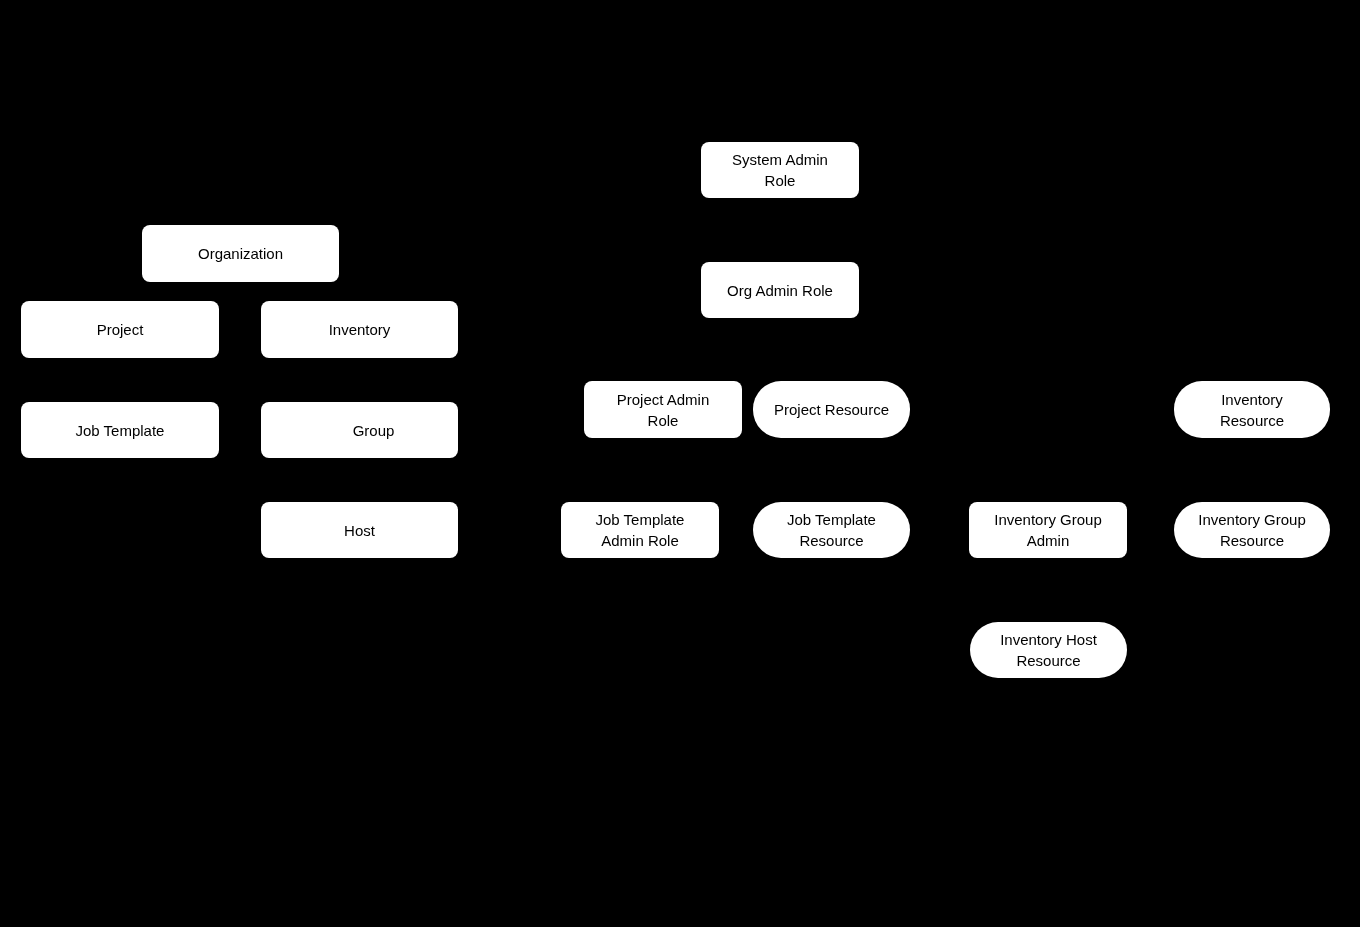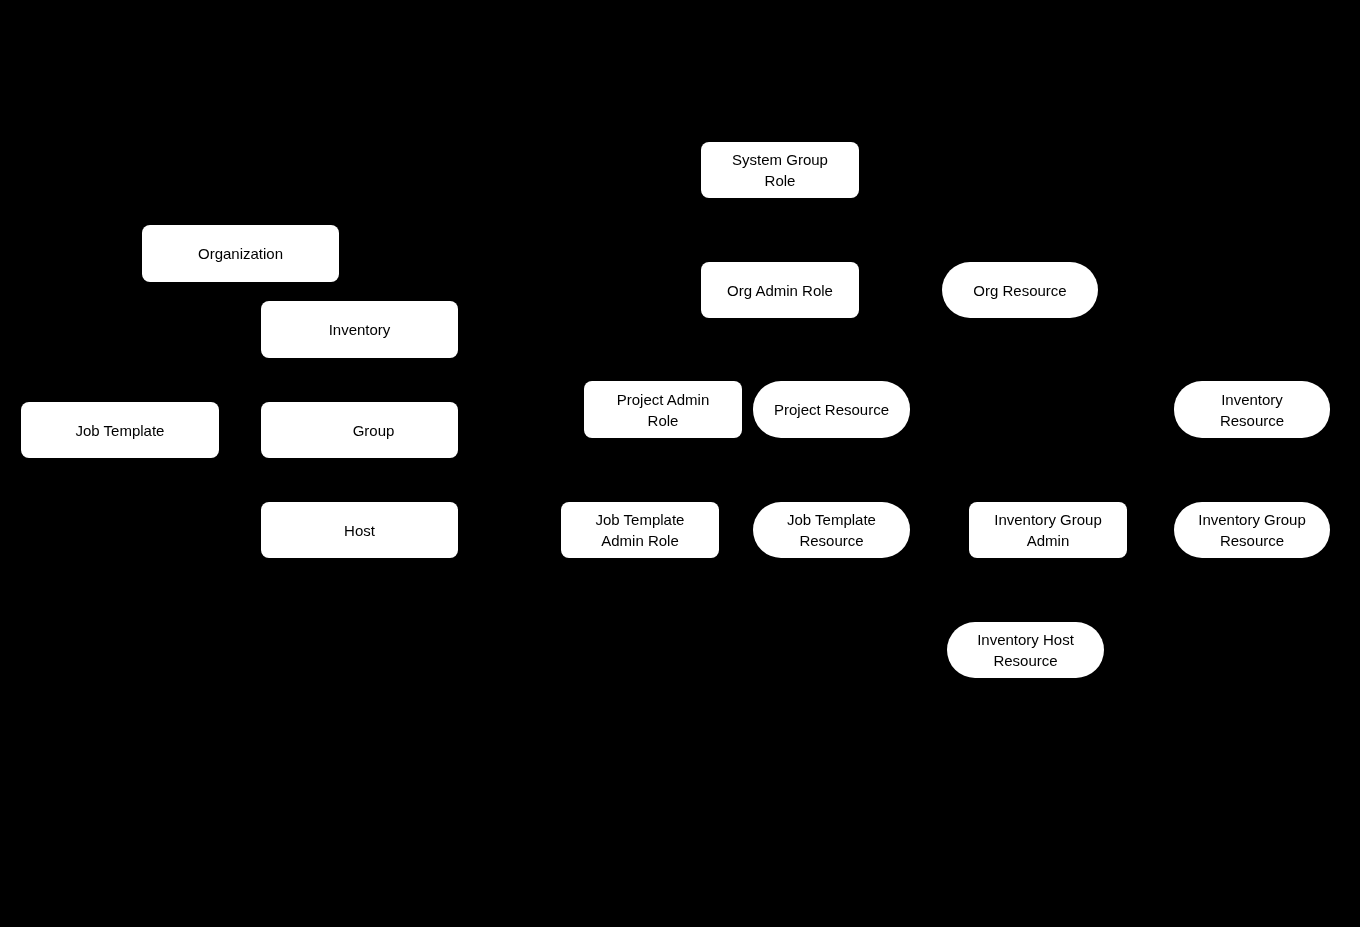--- a/index.html
+++ b/index.html
@@ -45,37 +45,37 @@
   .n-org-admin-role          { left: 701px;  top: 262px; width: 158px; height: 56px; }
   .n-org-resource            { left: 942px;  top: 262px; width: 156px; height: 56px; }
   .n-project-admin-role      { left: 561px;  top: 381px; width: 158px; height: 57px; margin-left: 23px; }
   .n-project-resource        { left: 753px;  top: 381px; width: 157px; height: 57px; }
   .n-inventory-admin         { left: 969px;  top: 381px; width: 158px; height: 57px; }
   .n-inventory-resource      { left: 1174px; top: 381px; width: 156px; height: 57px; }
   .n-job-template-admin-role { left: 561px;  top: 502px; width: 158px; height: 56px; }
   .n-job-template-resource   { left: 753px;  top: 502px; width: 157px; height: 56px; }
   .n-inventory-group-admin   { left: 969px;  top: 502px; width: 158px; height: 56px; }
   .n-inventory-group-resource{ left: 1174px; top: 502px; width: 156px; height: 56px; }
-  .n-inventory-host-resource { left: 947px;  top: 622px; width: 157px; height: 56px; }
+  .n-inventory-host-resource { left: 970px;  top: 622px; width: 157px; height: 56px; }
 </style>
 </head>
 <body>
 
 <div class="canvas">
 
   <div class="node rect n-organization">Organization</div>
+  <div class="node rect n-project">Project</div>
   <div class="node rect n-inventory">Inventory</div>
   <div class="node rect n-job-template">Job Template</div>
   <div class="node rect n-group">Group</div>
   <div class="node rect n-host">Host</div>
 
-  <div class="node rect n-system-admin-role">System Group
+  <div class="node rect n-system-admin-role">System Admin
 Role</div>
   <div class="node rect n-org-admin-role">Org Admin Role</div>
-  <div class="node capsule n-org-resource">Org Resource</div>
   <div class="node rect n-project-admin-role">Project Admin
 Role</div>
   <div class="node capsule n-project-resource">Project Resource</div>
   <div class="node capsule n-inventory-resource">Inventory
 Resource</div>
   <div class="node rect n-job-template-admin-role">Job Template
 Admin Role</div>
   <div class="node capsule n-job-template-resource">Job Template
 Resource</div>
   <div class="node rect n-inventory-group-admin">Inventory Group

